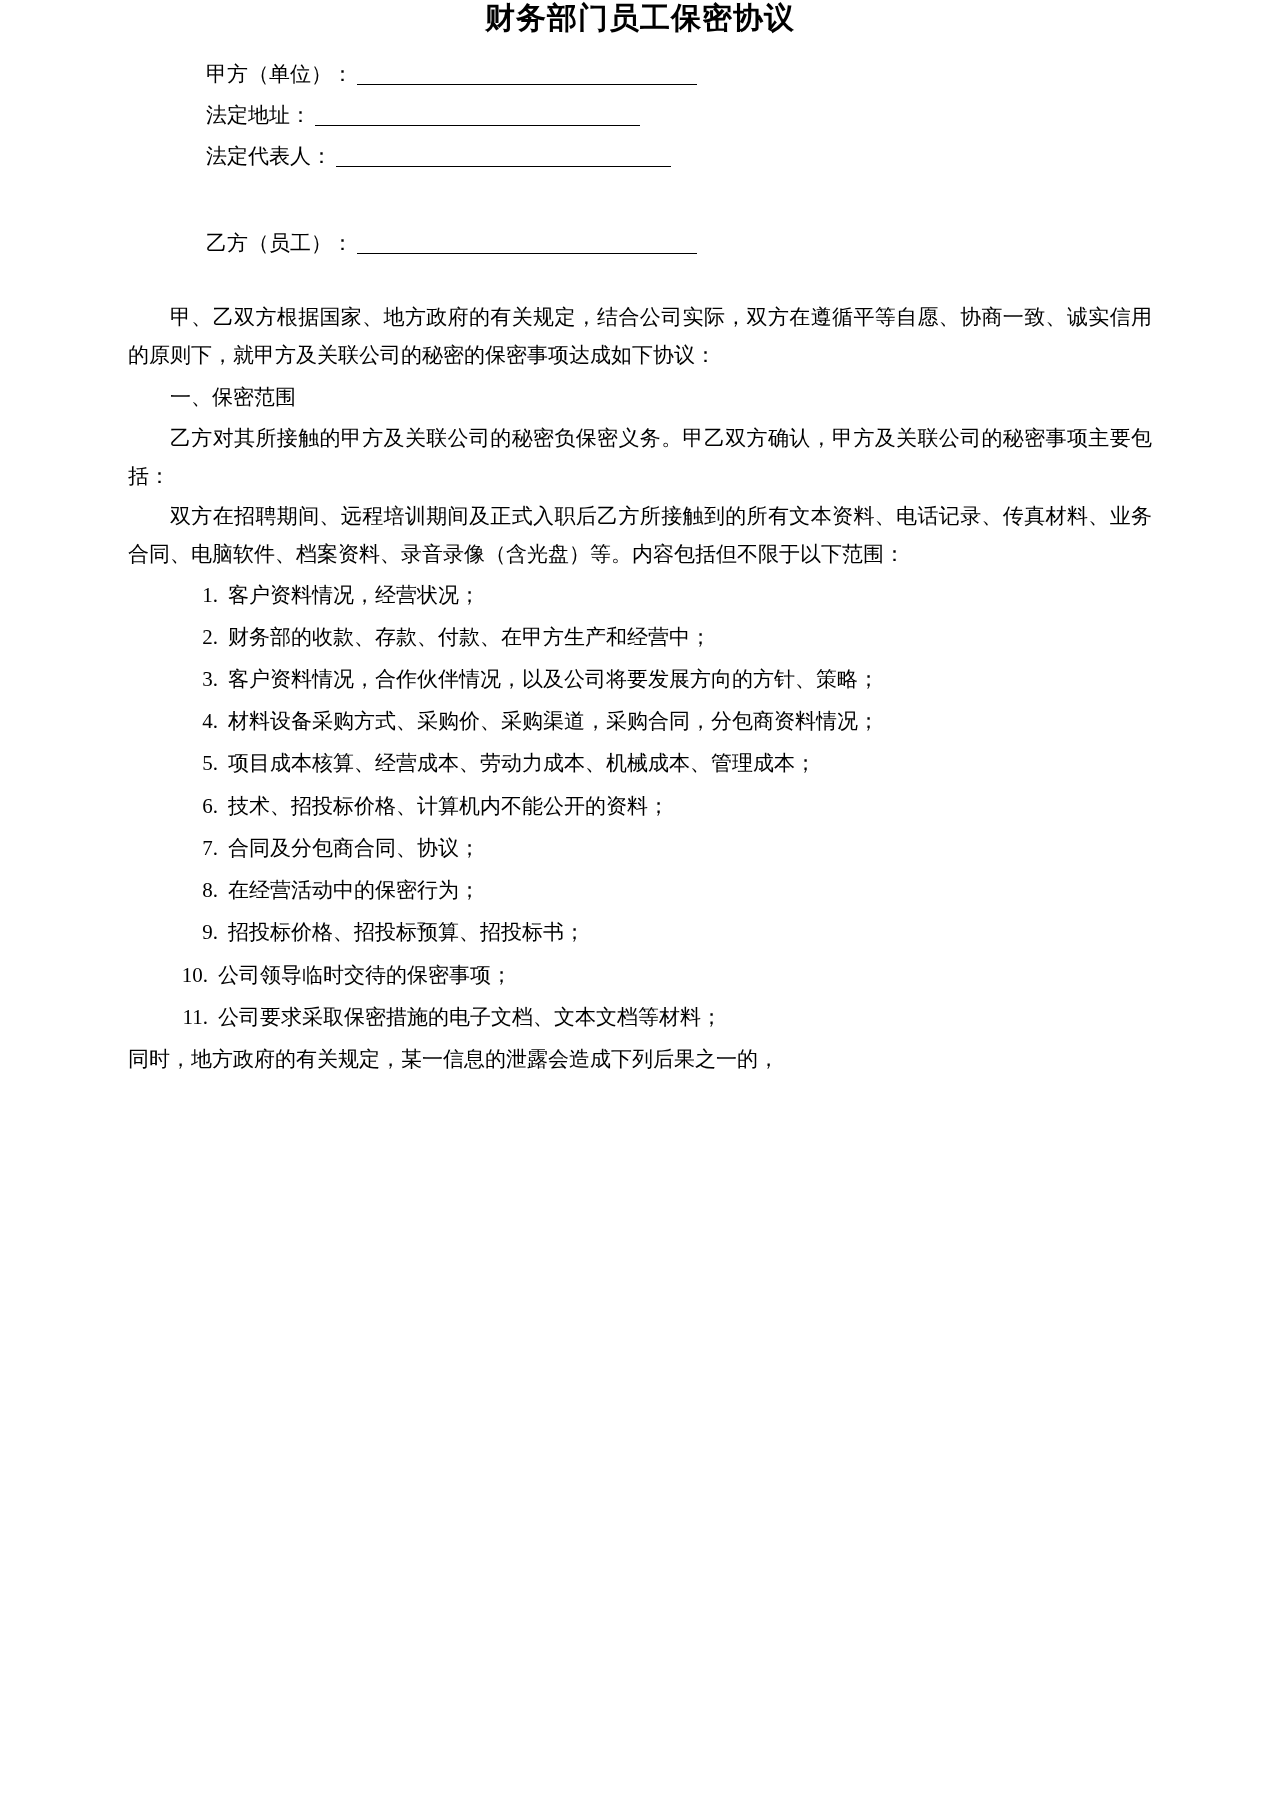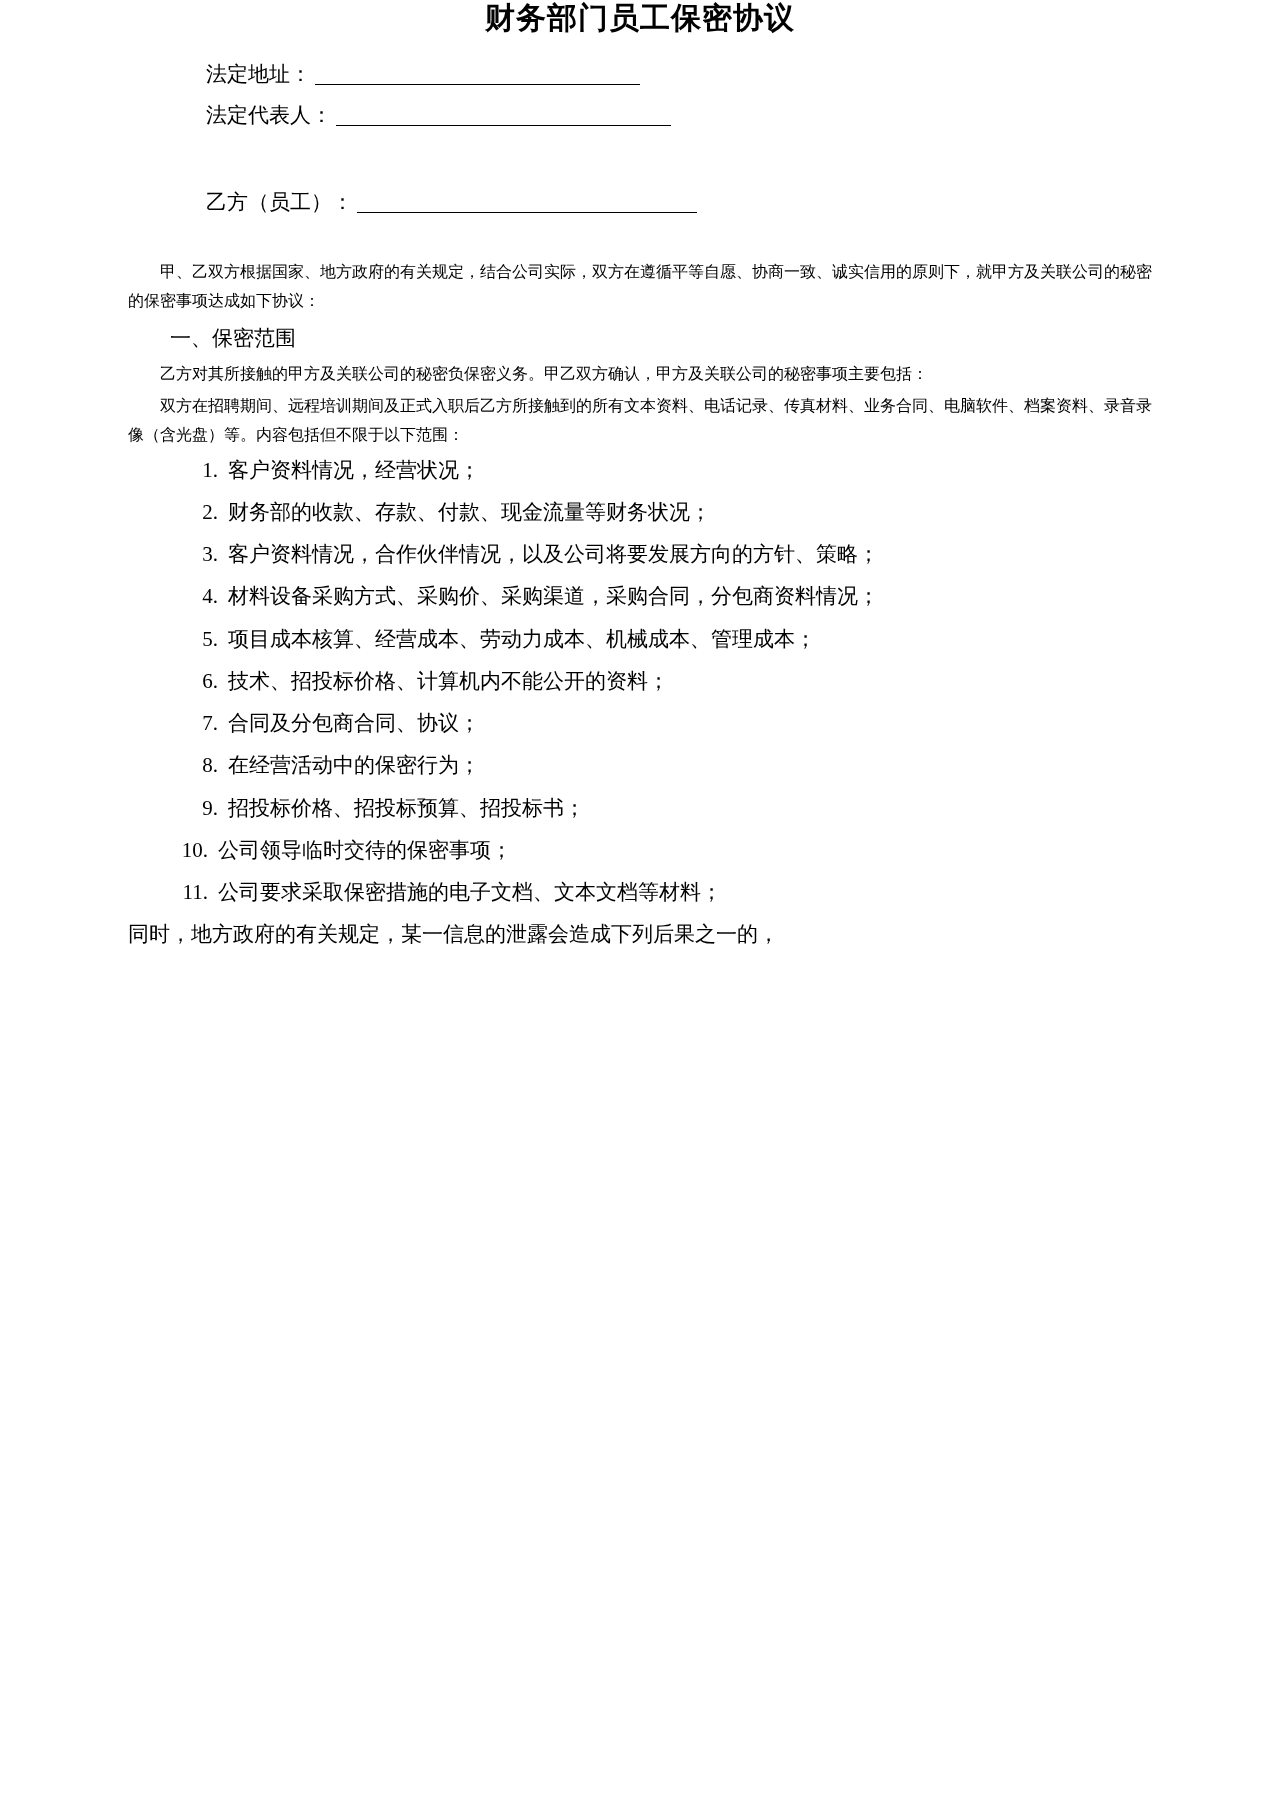--- a/index.html
+++ b/index.html
@@ -66,21 +66,21 @@
 
   .field-gap {
     height: 46px;
   }
 
   
   .body-block {
     margin-top: 44px;
   }
   p.para {
-    font-size: 16px;
+    font-size: 21px;
     line-height: 1.82;
     margin: 0 0 2px 0;
     text-align: justify;
     text-justify: inter-ideograph;
     text-indent: 2em;
   }
   p.section-heading {
     font-size: 21px;
     line-height: 1.82;
     margin: 4px 0 2px 0;
@@ -128,20 +128,24 @@
 </head>
 <body>
 
 <div class="page">
   <div class="content">
 
     <h1 class="doc-title">财务部门员工保密协议</h1>
 
     <div class="fields">
 
+      <div class="field-row">
+        <span class="field-label">甲方（单位）：</span>
+        <span class="field-rule rule-w-340"></span>
+      </div>
 
       <div class="field-row">
         <span class="field-label">法定地址：</span>
         <span class="field-rule rule-w-325"></span>
       </div>
 
       <div class="field-row">
         <span class="field-label">法定代表人：</span>
         <span class="field-rule rule-w-335"></span>
       </div>
@@ -166,21 +170,21 @@
 
       <p class="para">双方在招聘期间、远程培训期间及正式入职后乙方所接触到的所有文本资料、电话记录、传真材料、业务合同、电脑软件、档案资料、录音录像（含光盘）等。内容包括但不限于以下范围：</p>
 
       <ol class="sec-list">
         <li>
           <span class="num">1.</span>
           <span class="txt">客户资料情况，经营状况；</span>
         </li>
         <li>
           <span class="num">2.</span>
-          <span class="txt">财务部的收款、存款、付款、现金流量等财务状况；</span>
+          <span class="txt">财务部的收款、存款、付款、在甲方生产和经营中；</span>
         </li>
         <li>
           <span class="num">3.</span>
           <span class="txt">客户资料情况，合作伙伴情况，以及公司将要发展方向的方针、策略；</span>
         </li>
         <li>
           <span class="num">4.</span>
           <span class="txt">材料设备采购方式、采购价、采购渠道，采购合同，分包商资料情况；</span>
         </li>
         <li>

